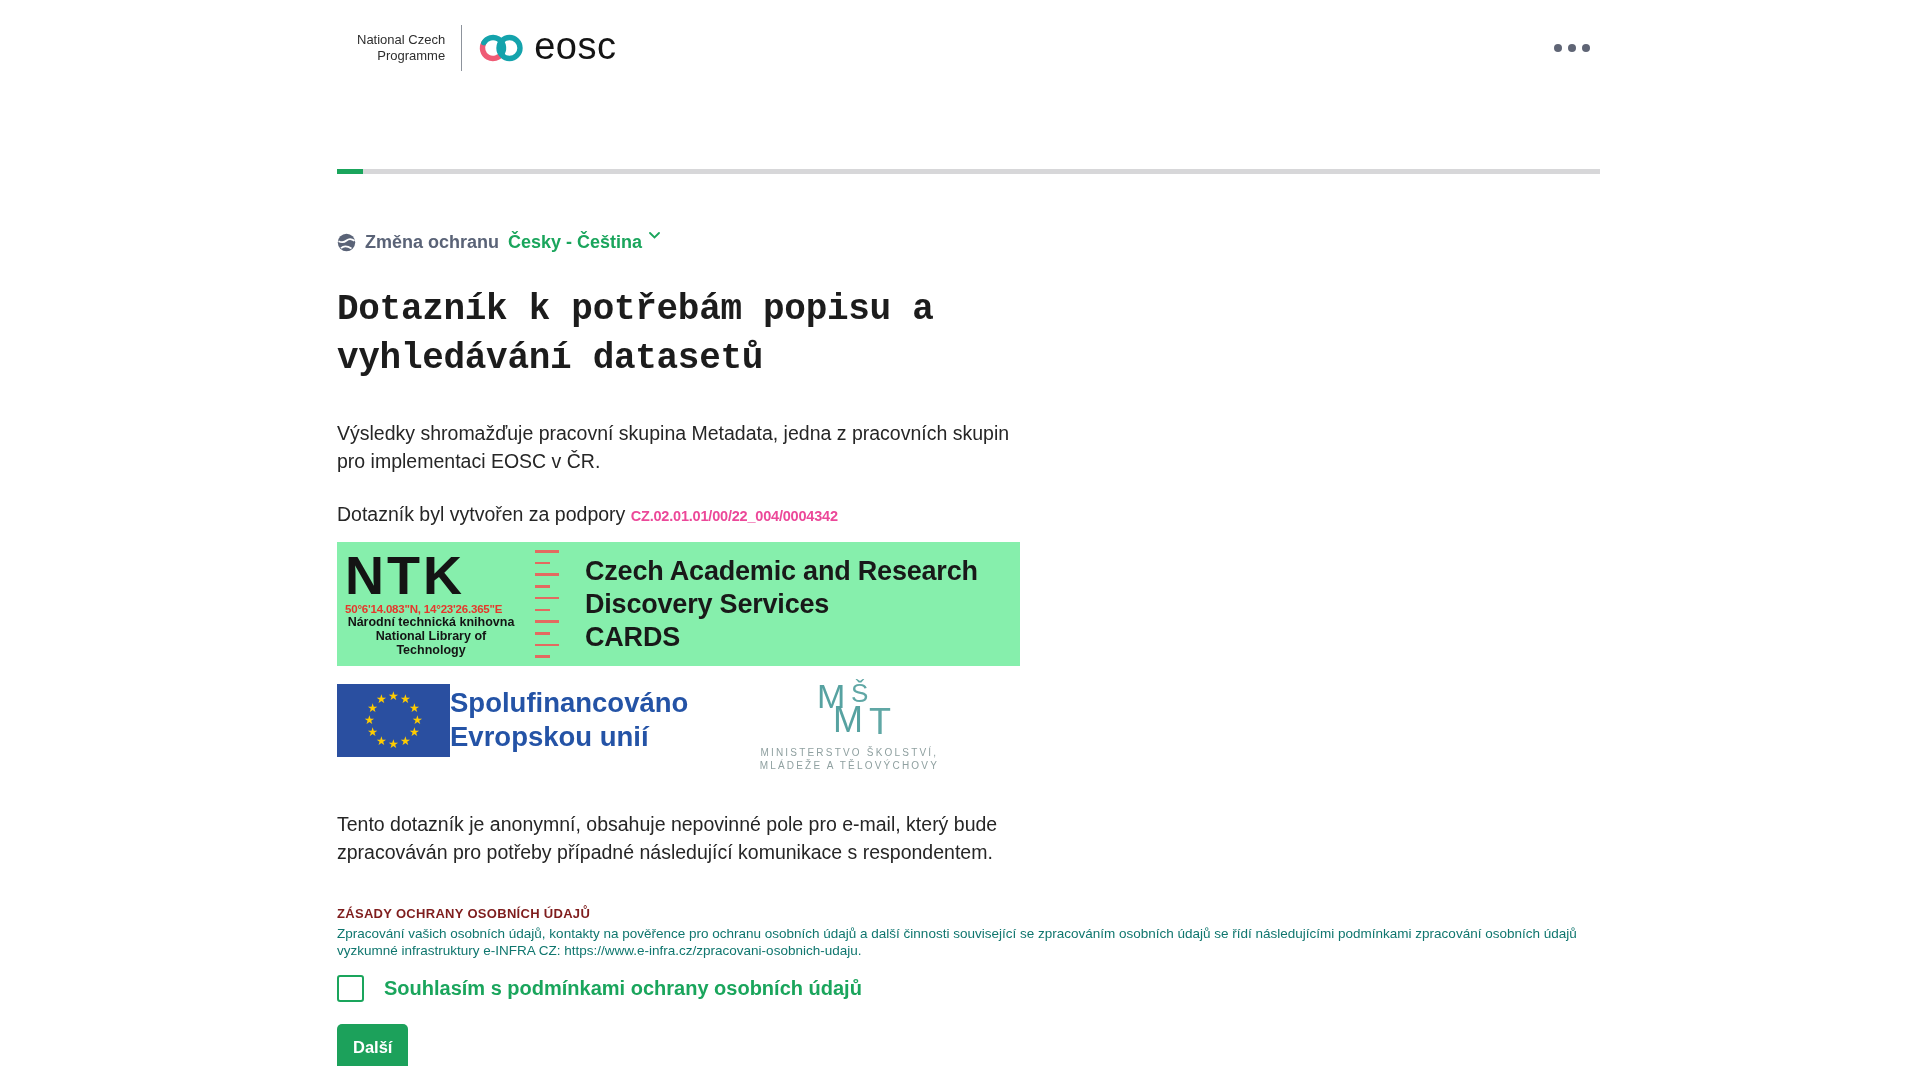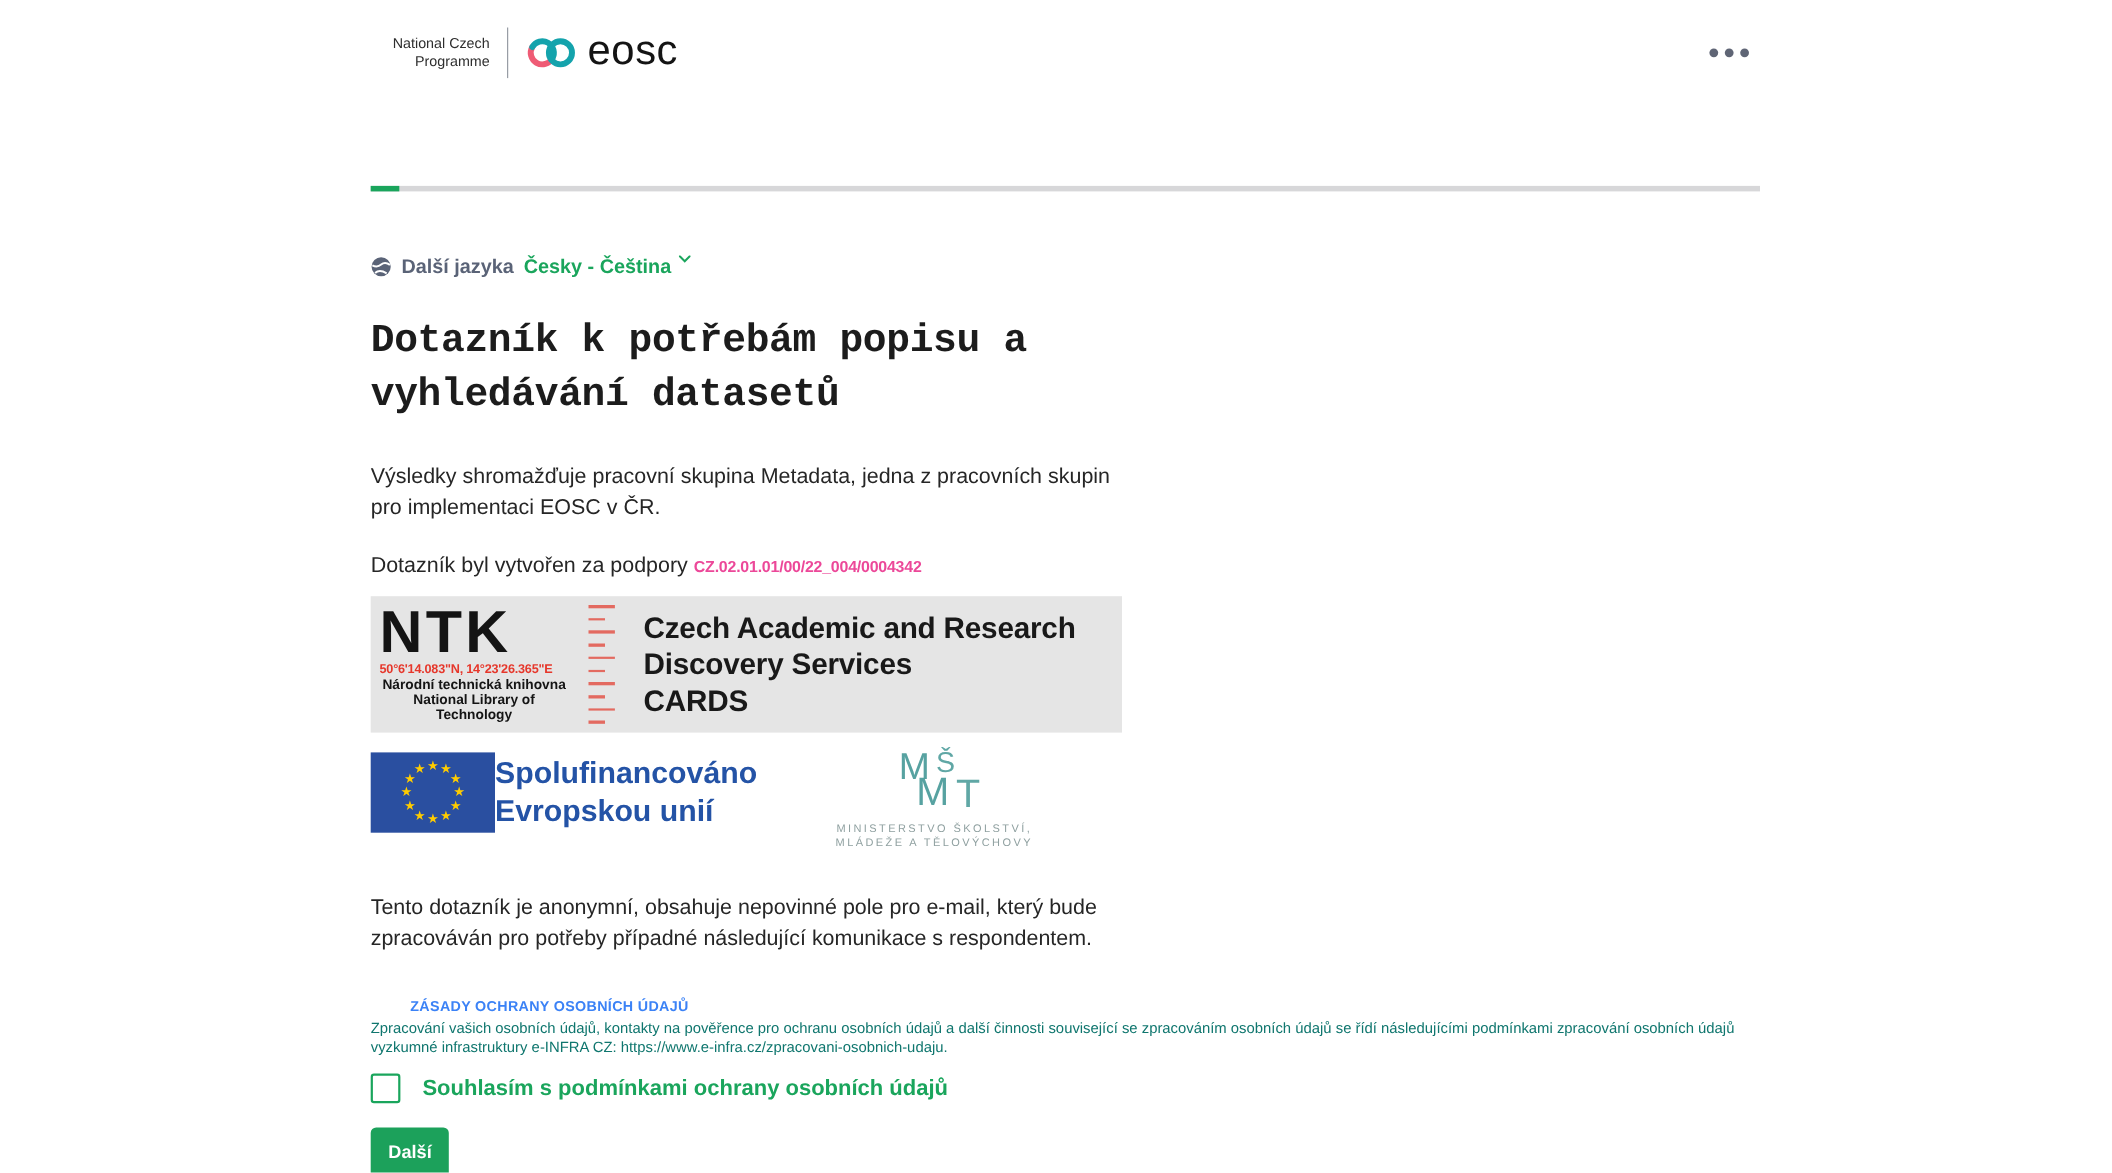--- a/index.html
+++ b/index.html
@@ -31,21 +31,21 @@
 
   
   .main-col { width:700px; }
   h1.survey-title { margin-top:32px; font-family:Liberation Mono, monospace; font-weight:700;
        font-size:36px; line-height:49px; color:#1c1c1c; letter-spacing:-.3px; }
   .intro { margin-top:36px; font-size:19.5px; line-height:28px; color:#262626; }
   .support { margin-top:28px; font-size:19.5px; color:#262626; }
   .support-code { font-size:14.5px; font-weight:700; letter-spacing:-.2px; color:#ec4899; }
 
   
-  .ntk-block { margin-top:16px; width:683px; height:124px; background:#e5e5e5;
+  .ntk-block { margin-top:16px; width:683px; height:124px; background:#86efac;
        display:flex; align-items:stretch; padding:6px 0 6px 8px; }
   .ntk-left { width:172px; padding-top:2px; }
   .ntk-acronym { font-size:54px; font-weight:800; letter-spacing:3px; line-height:50px; color:#141414; }
   .ntk-coords { margin-top:3px; font-size:11.5px; font-weight:700; color:#e6372b; letter-spacing:-.2px; white-space:nowrap;}
   .ntk-name { font-size:12.5px; font-weight:700; color:#141414; line-height:14px;text-align:center; }
   .ntk-ruler { width:24px; margin-left:18px; margin-right:26px; display:flex; flex-direction:column;
        justify-content:space-between; padding:2px 0; }
   .ntk-ruler i { display:block; height:2.5px; background:#e36a60; }
   .ntk-ruler i:nth-child(odd) { width:24px; }
   .ntk-ruler i:nth-child(even) { width:15px; }
@@ -70,21 +70,21 @@
   .eu-star:nth-of-type(12) { left:38.5px; top:9px; }
   .eu-text { font-size:27.5px; line-height:34px; font-weight:700; color:#2453a6; padding-top:2px;}
   .msmt { margin-left:56px; width:210px; text-align:center; margin-top:-8px; }
   .msmt-caption { margin-top:2px; font-size:10px; letter-spacing:2.2px; color:#8fa0a0; line-height:13px; white-space:nowrap;}
 
   
   .anonymity { margin-top:38px; font-size:19.5px; line-height:28px; color:#262626; }
 
   
   .privacy { margin-top:40px; }
-  .privacy-heading { font-size:13px; font-weight:700; color:#3b82f6; letter-spacing:.3px;margin-left:36px; }
+  .privacy-heading { font-size:13px; font-weight:700; color:#7f1d1d; letter-spacing:.3px; }
   .privacy-body { margin-top:4px; font-size:13.5px; line-height:17px; color:#0f766e; }
 
   
   .consent-row { margin-top:16px; display:flex; align-items:center; }
   .checkbox { width:27px; height:27px; border:2px solid #1aa55c; border-radius:3px; background:#fff; cursor:pointer; flex:none; }
   .consent-label { margin-left:20px; font-size:20px; font-weight:700; color:#1aa55c; cursor:pointer; }
 
   
   .next-btn { margin-top:22px; display:inline-block; background:#1ca15b; color:#ffffff;
        border:none; border-radius:5px; padding:14px 16px; font-size:16.5px; font-weight:600;
@@ -123,21 +123,21 @@
     <div class="progress-fill"></div>
   </div>
 
   
   <div class="lang-row">
     <svg width="19" height="19" viewBox="0 0 19 19">
       <circle cx="9.5" cy="9.5" r="8.7" fill="#5a6377"></circle>
       <path d="M1.5 8.2 Q6 10.5 9.5 7.5 T17.5 7.8" fill="none" stroke="#ffffff" stroke-width="1.8"></path>
       <path d="M4 15.2 Q8 11.5 14.5 15.5" fill="none" stroke="#ffffff" stroke-width="1.8"></path>
     </svg>
-    <span class="lang-label">Další jazyka</span>
+    <span class="lang-label">Změna ochranu</span>
     <span class="lang-select">
       <span class="lang-value">Česky - Čeština</span>
       <svg width="11" height="7" viewBox="0 0 11 7">
         <polyline points="1,1 5.5,5.5 10,1" fill="none" stroke="#1aa55c" stroke-width="1.8" stroke-linecap="round"></polyline>
       </svg>
     </span>
   </div>
 
   <div class="main-col">
 

